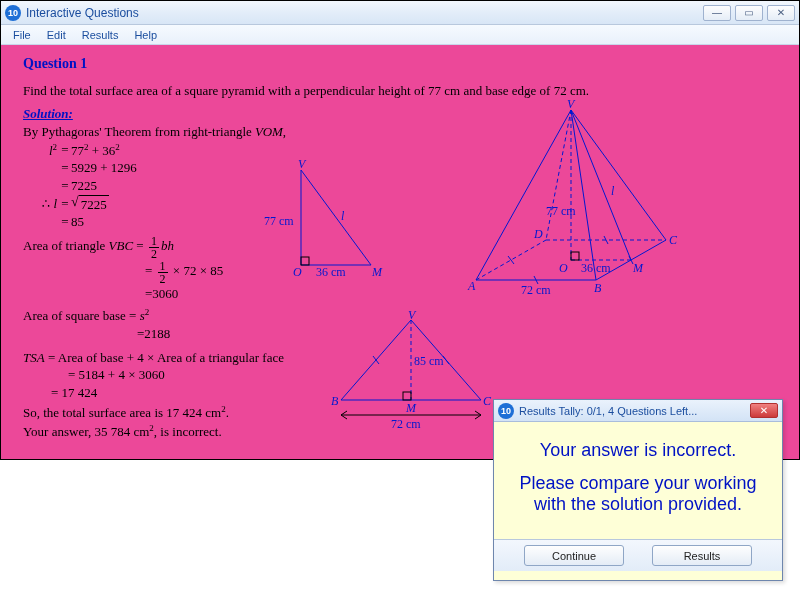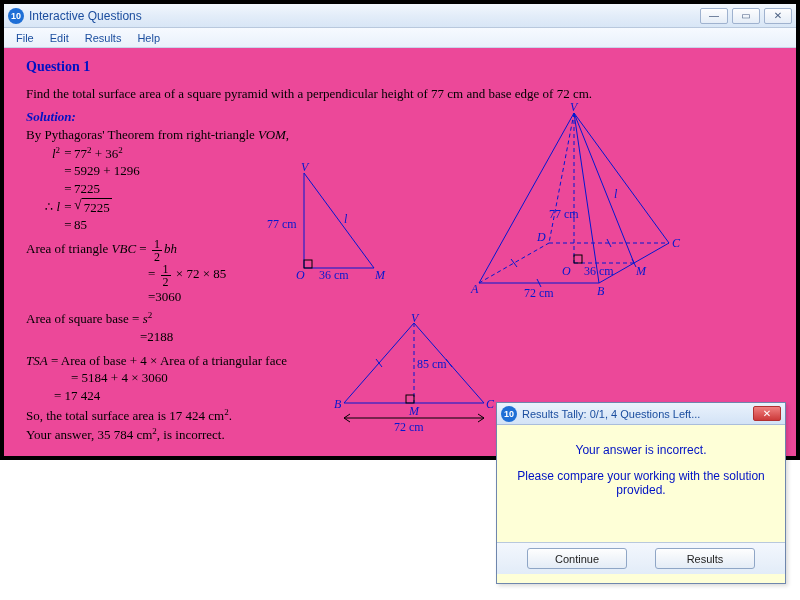--- a/index.html
+++ b/index.html
@@ -8,21 +8,21 @@
     font-size: 13px;
     background: #fff;
     width: 800px;
     height: 600px;
     overflow: hidden;
     position: relative;
   }
   .window {
     width: 800px;
     height: 460px;
-    border: 4px solid #000000;
+    border: 1px solid #000000;
     background: #fff;
     position: relative;
   }
   .titlebar {
     height: 24px;
     background: linear-gradient(to bottom, #f2f7fd 0%, #e3edf9 50%, #d8e6f6 100%);
     border-bottom: 1px solid #b8c8dd;
     display: flex;
     align-items: center;
     padding: 0 4px;
@@ -64,21 +64,21 @@
   .content {
     position: absolute;
     top: 44px; left: 0; right: 0; bottom: 0;
     padding: 10px 22px;
     background: #ec4899;
     color: #000;
     line-height: 1.35;
   }
   .q-title { color: #0012c4; font-weight: bold; font-size: 14px; margin-bottom: 8px; }
   .prompt { margin-bottom: 6px; }
-  .sol-label { color: #0012c4; font-style: italic; font-weight: bold; }
+  .sol-label { color: #0012c4; font-style: italic; font-weight: bold; text-decoration: underline; }
   .math-block { margin-left: 14px; }
   .math-block .row { display: flex; align-items: center; }
   .math-block .lhs { min-width: 22px; text-align: right; padding-right: 2px; }
   .math-block .eq { width: 12px; text-align: center; }
   .frac {
     display: inline-flex; flex-direction: column; align-items: center;
     vertical-align: middle; font-size: 12px; line-height: 1;
     margin: 0 2px;
   }
   .frac .num { border-bottom: 1px solid #000; padding: 0 2px; }
@@ -122,21 +122,21 @@
     border: 1px solid #b03030;
     border-radius: 2px;
     background: linear-gradient(to bottom,#f08080,#cc3a3a);
     color: #fff; font-size: 10px;
     display:flex;align-items:center;justify-content:center;
   }
   .dialog-body {
     padding: 18px 14px 8px;
     text-align: center;
     color: #0012c4;
-    font-size: 12px;
+    font-size: 18px;
   }
   .dialog-body p { margin-bottom: 12px; }
   .dialog-buttons {
     position: absolute; left: 0; right: 0; bottom: 9px;
     height: 32px;
     background: linear-gradient(to bottom,#f3f7fd,#e2ecf8);
     border-top: 1px solid #b8c8dd;
     display: flex; align-items: center; justify-content: center;
     gap: 28px;
   }

